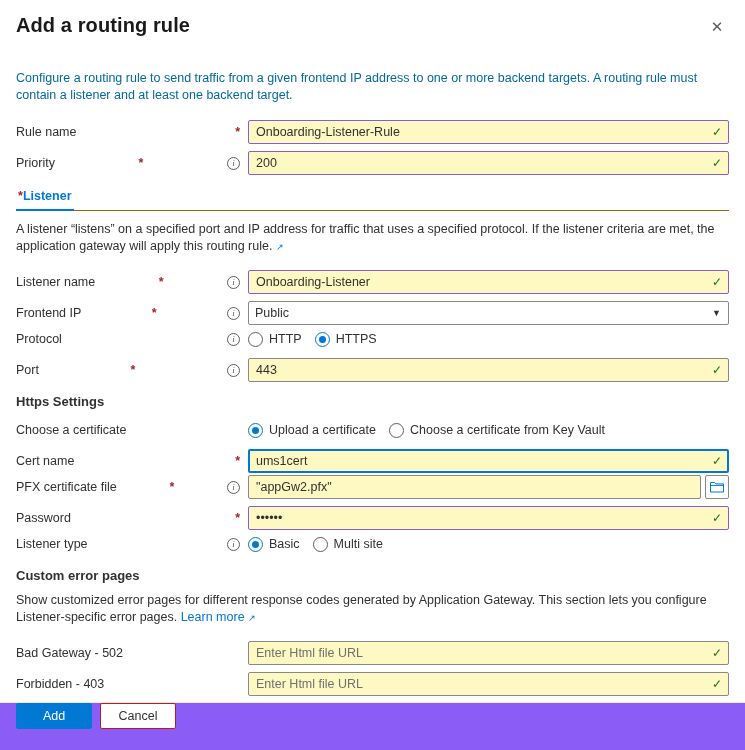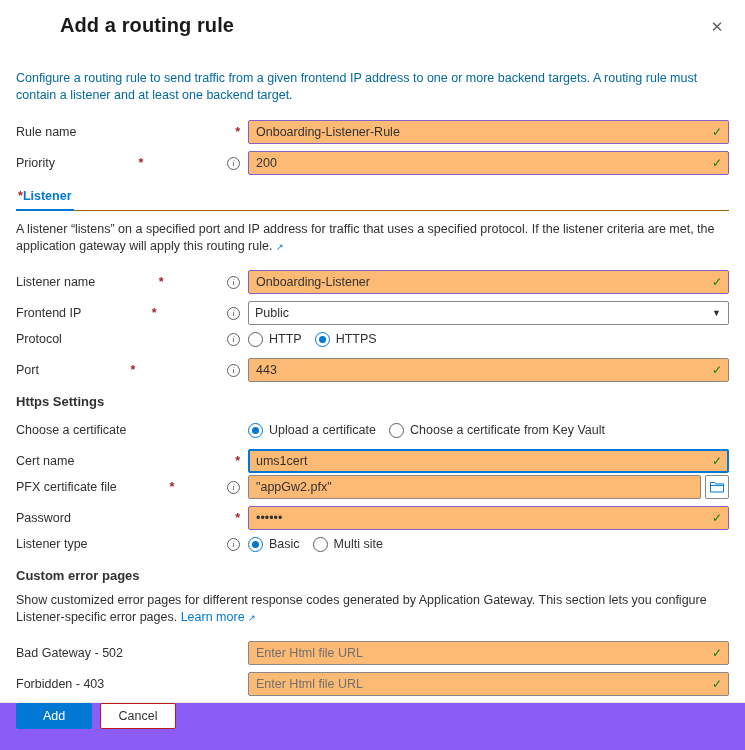--- a/index.html
+++ b/index.html
@@ -10,21 +10,20 @@
     font-family: "Liberation Sans", sans-serif;
     font-size: 12.5px;
     color: #323130;
     overflow: hidden;
   }
   .panel {
     position: relative;
     width: 745px;
     height: 750px;
     background: #ffffff;
-    padding-left: 44px;
   }
   .panel-header {
     padding: 14px 16px 6px 16px;
     display: flex;
     align-items: flex-start;
     justify-content: space-between;
   }
   .panel-title {
     font-size: 20px;
     font-weight: 600;
@@ -97,21 +96,21 @@
 
   .txt {
     width: 100%;
     height: 24px;
     padding: 2px 26px 2px 7px;
     border: 1px solid #8a8886;
     border-radius: 2px;
     font-size: 12.5px;
     font-family: "Liberation Sans", sans-serif;
     color: #323130;
-    background: #fdba74;
+    background: #fef9c3;
     outline: none;
   }
   .txt::placeholder { color: #717070; }
   .field-wrap { position: relative; width: 100%; }
   .valid-check {
     position: absolute;
     right: 7px; top: 50%;
     transform: translateY(-50%);
     color: #107c10;
     font-size: 12px;

